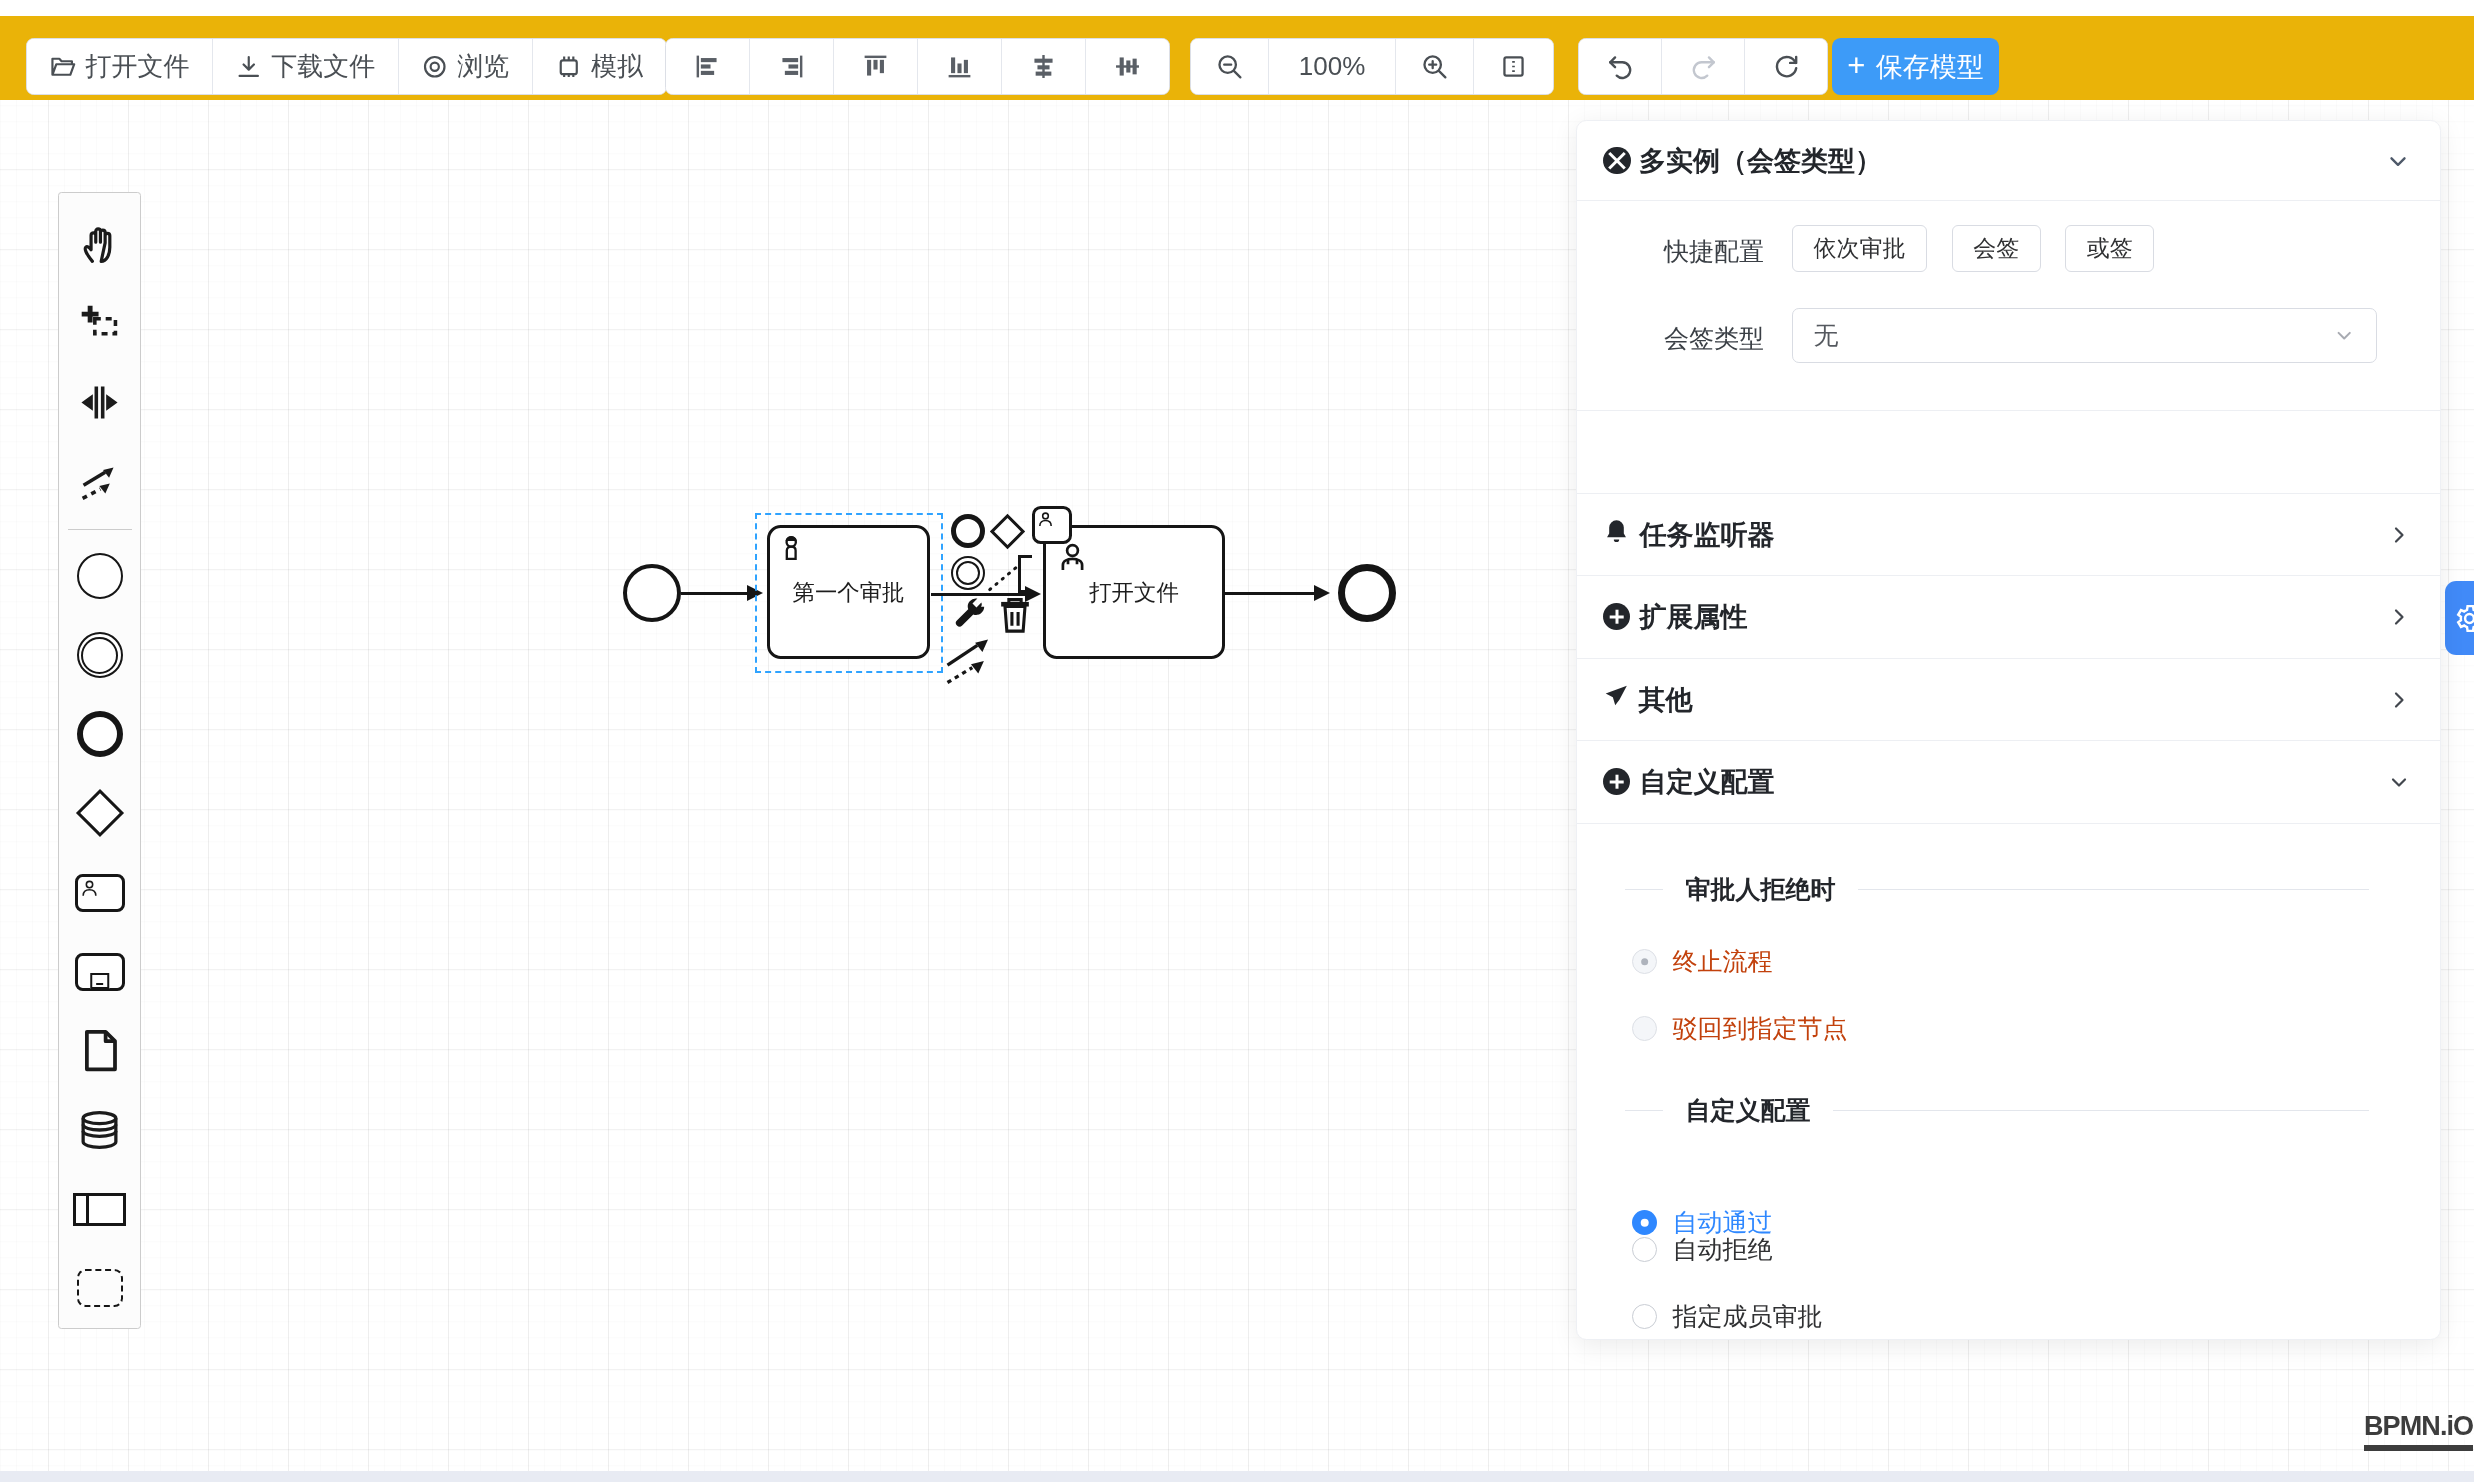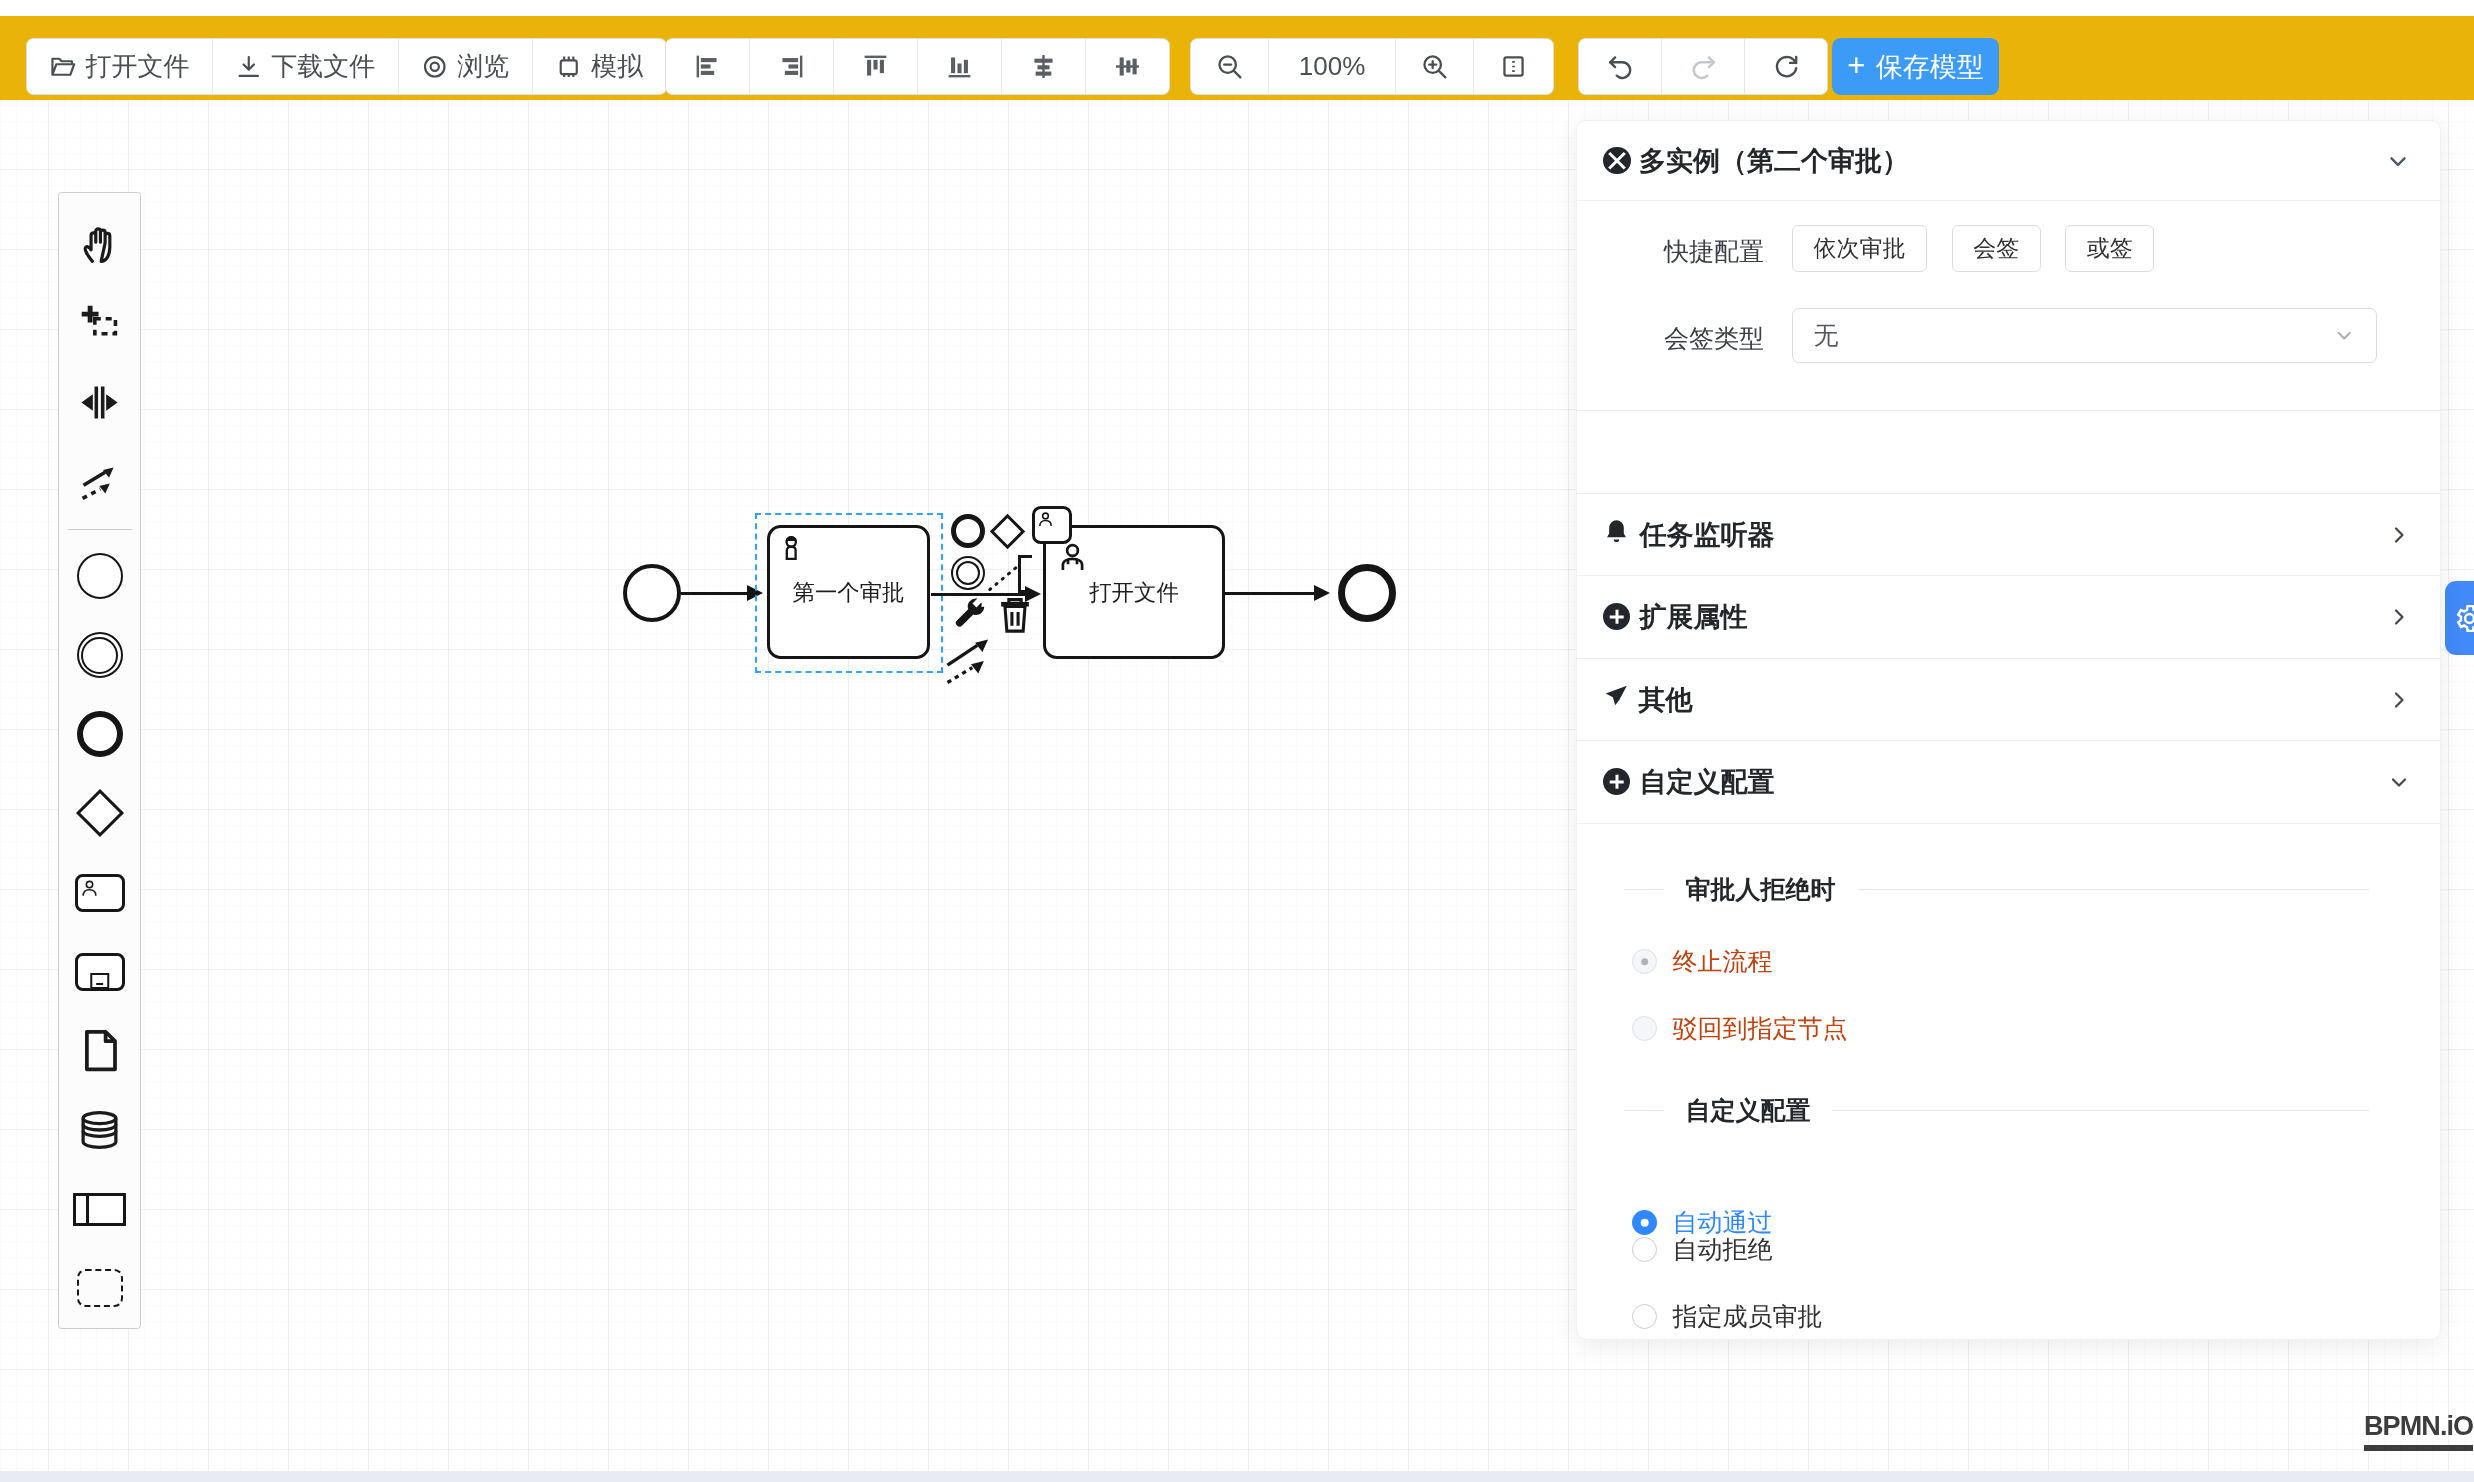--- a/index.html
+++ b/index.html
@@ -433,21 +433,21 @@
   </div>
 
   <div class="watermark">BPMN.iO</div>
 </div>
 
 <div class="panel">
 
   <div class="prow phead">
     <span class="ttl">
       <span class="mi-icon"></span>
-      <span>多实例（第二个审批）</span>
+      <span>多实例（会签类型）</span>
     </span>
     <svg width="26" height="26" viewBox="0 0 24 24" fill="none" stroke="#4e5969" stroke-width="2.2" stroke-linecap="round" stroke-linejoin="round">
         <polyline points="6 9.5 12 15.5 18 9.5"></polyline>
       </svg>
   </div>
   <div class="pdivider" style="top:79px;"></div>
 
   <div class="flabel" style="top:114px;">快捷配置</div>
   <div style="position:absolute;left:215px;top:104px;">
     <span class="qbtn">依次审批</span>

